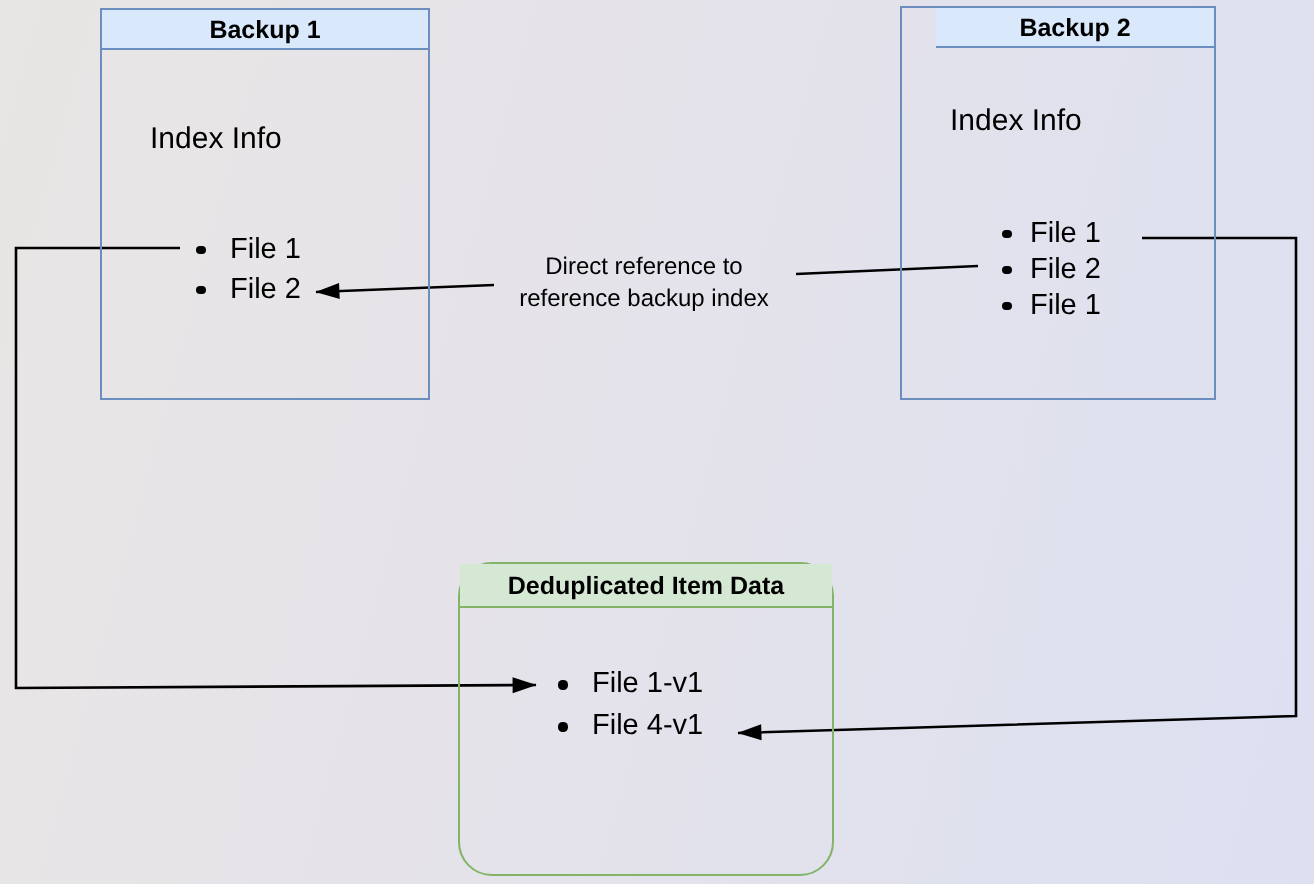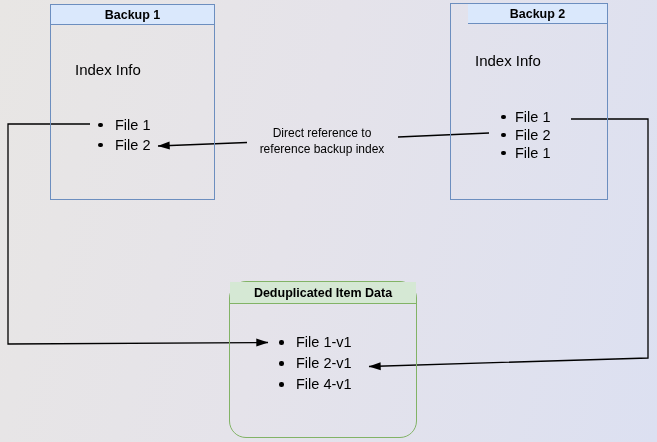--- a/index.html
+++ b/index.html
@@ -94,21 +94,20 @@
       <li>File 1</li>
       <li>File 2</li>
       <li>File 1</li>
     </ul>
   </div>
 
   <div class="box green" id="dedup">
     <div class="hdr green-h">Deduplicated Item Data</div>
     <ul class="files">
       <li>File 1-v1</li>
-      <li>File 2-v1</li>
       <li>File 4-v1</li>
     </ul>
   </div>
 
   <div class="edge-label">
     <div>Direct reference to</div>
     <div>reference backup index</div>
   </div>
 
 </div>

